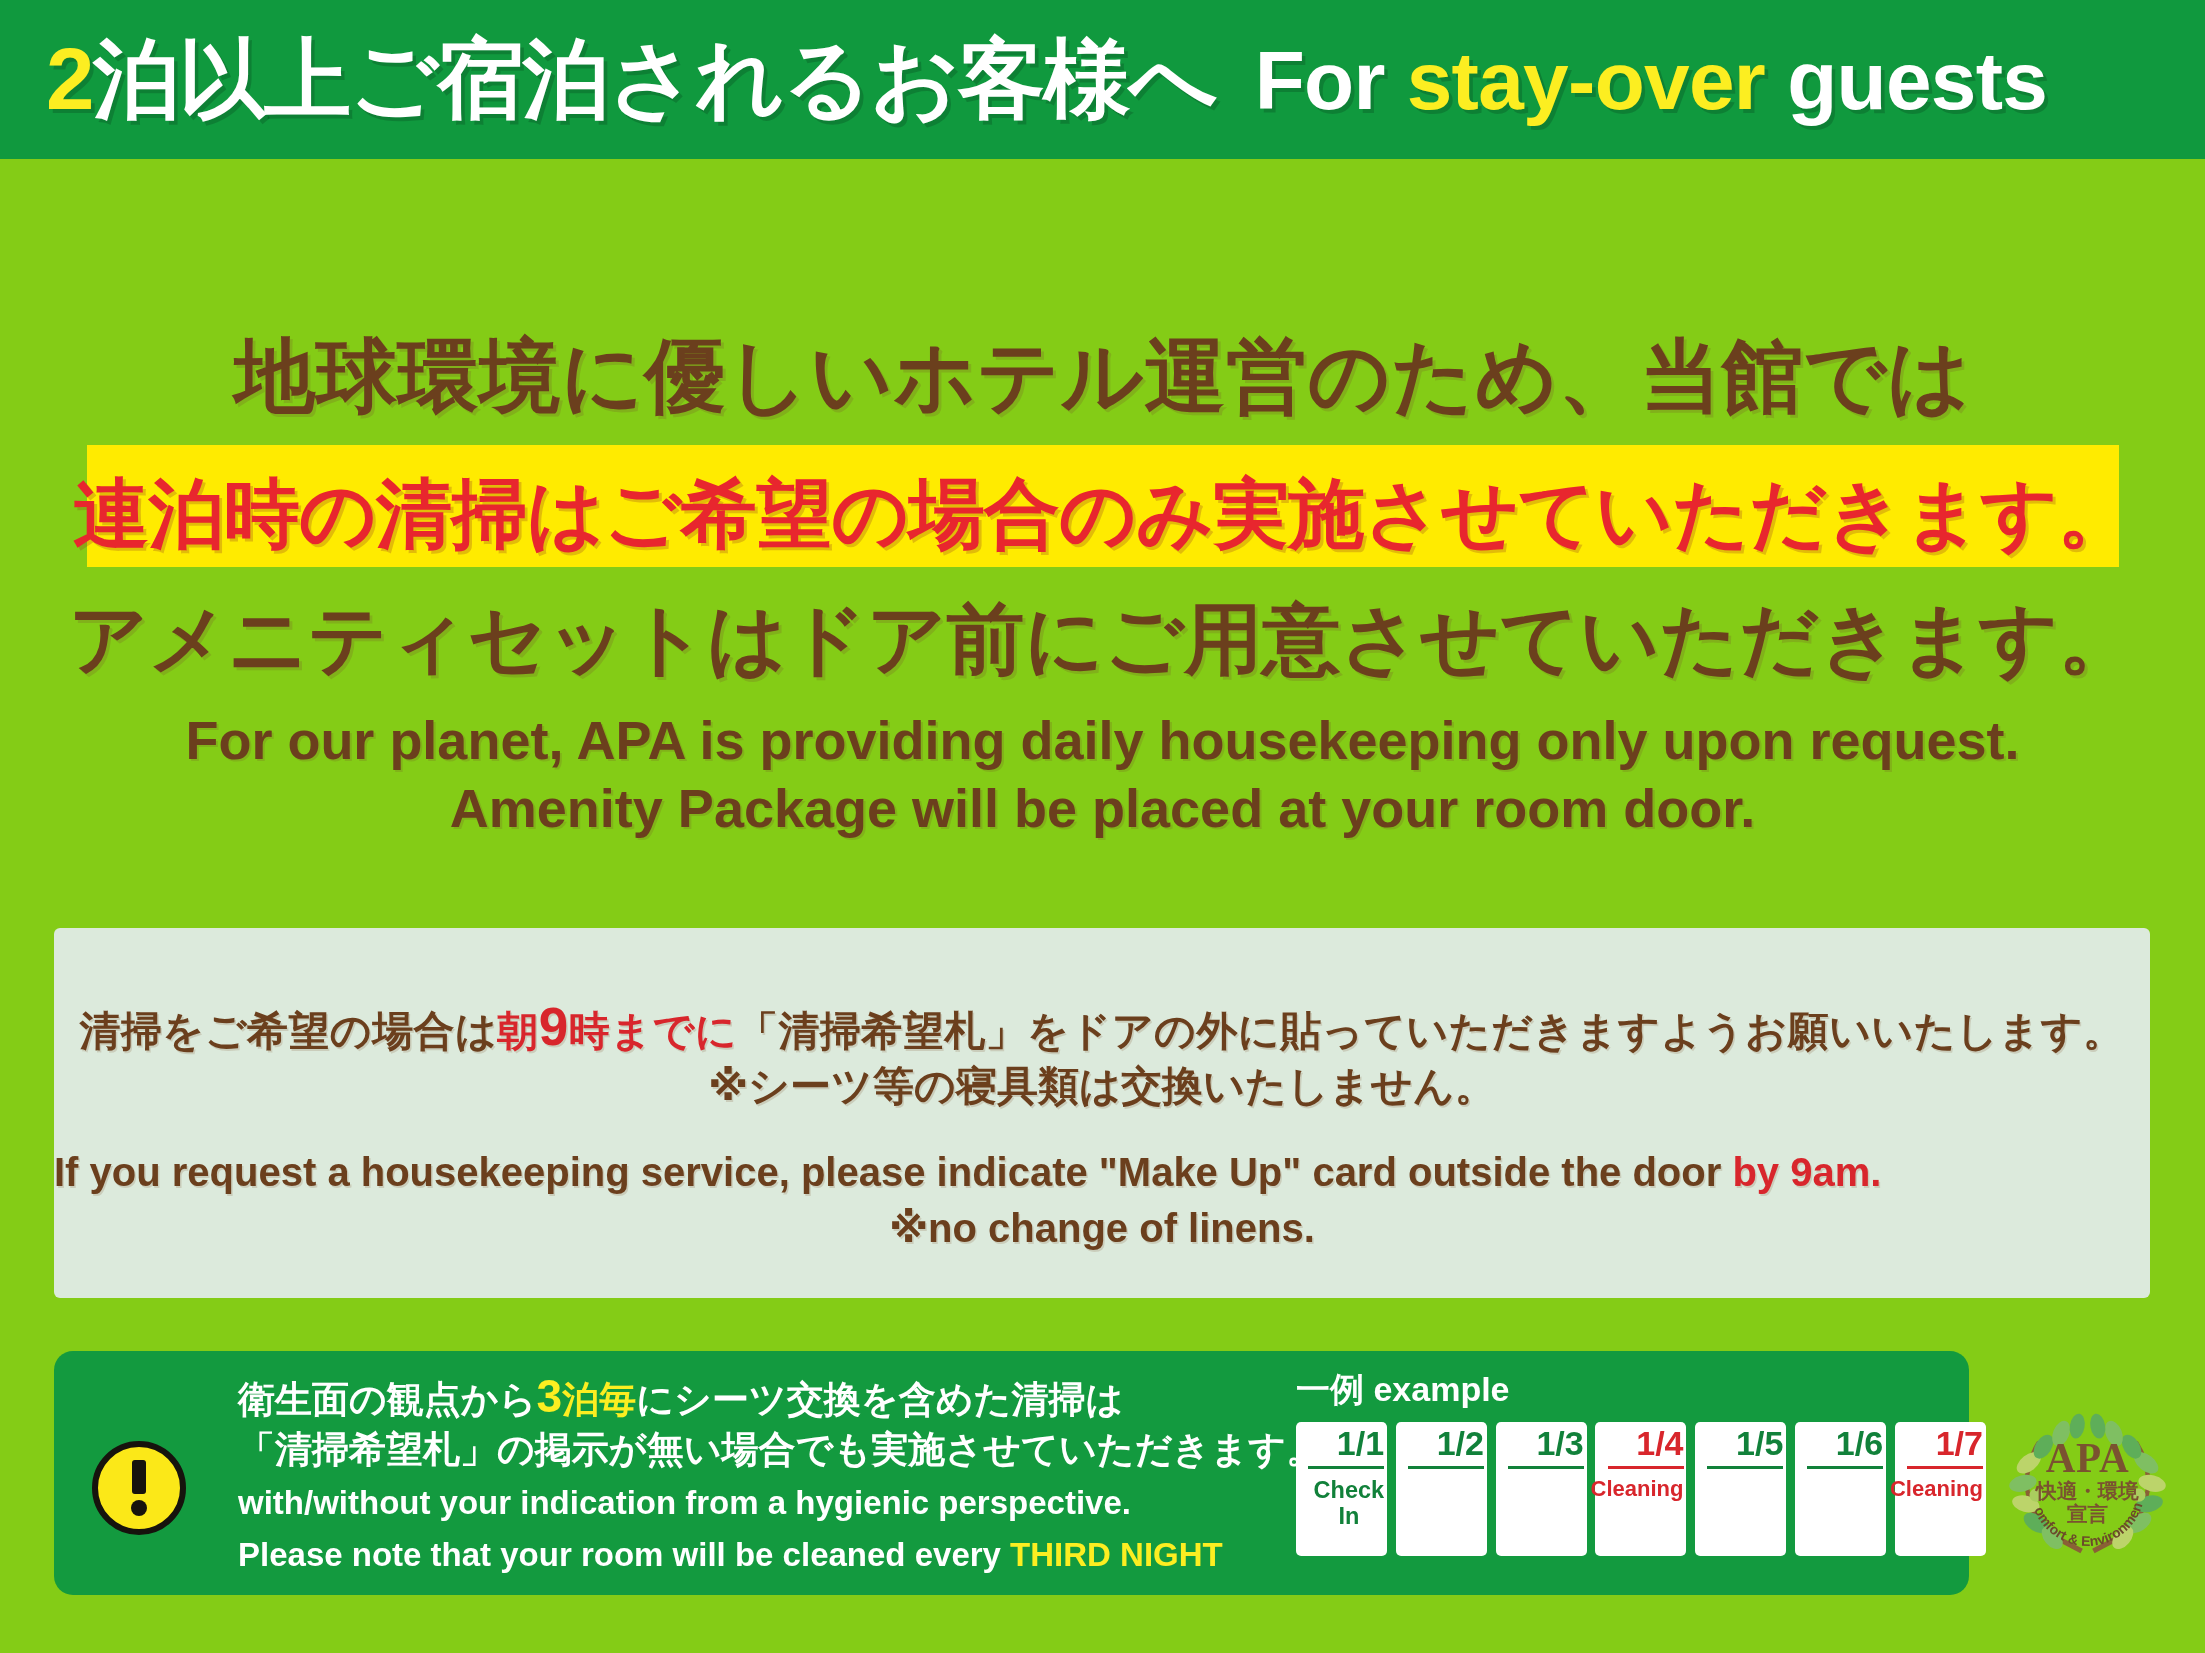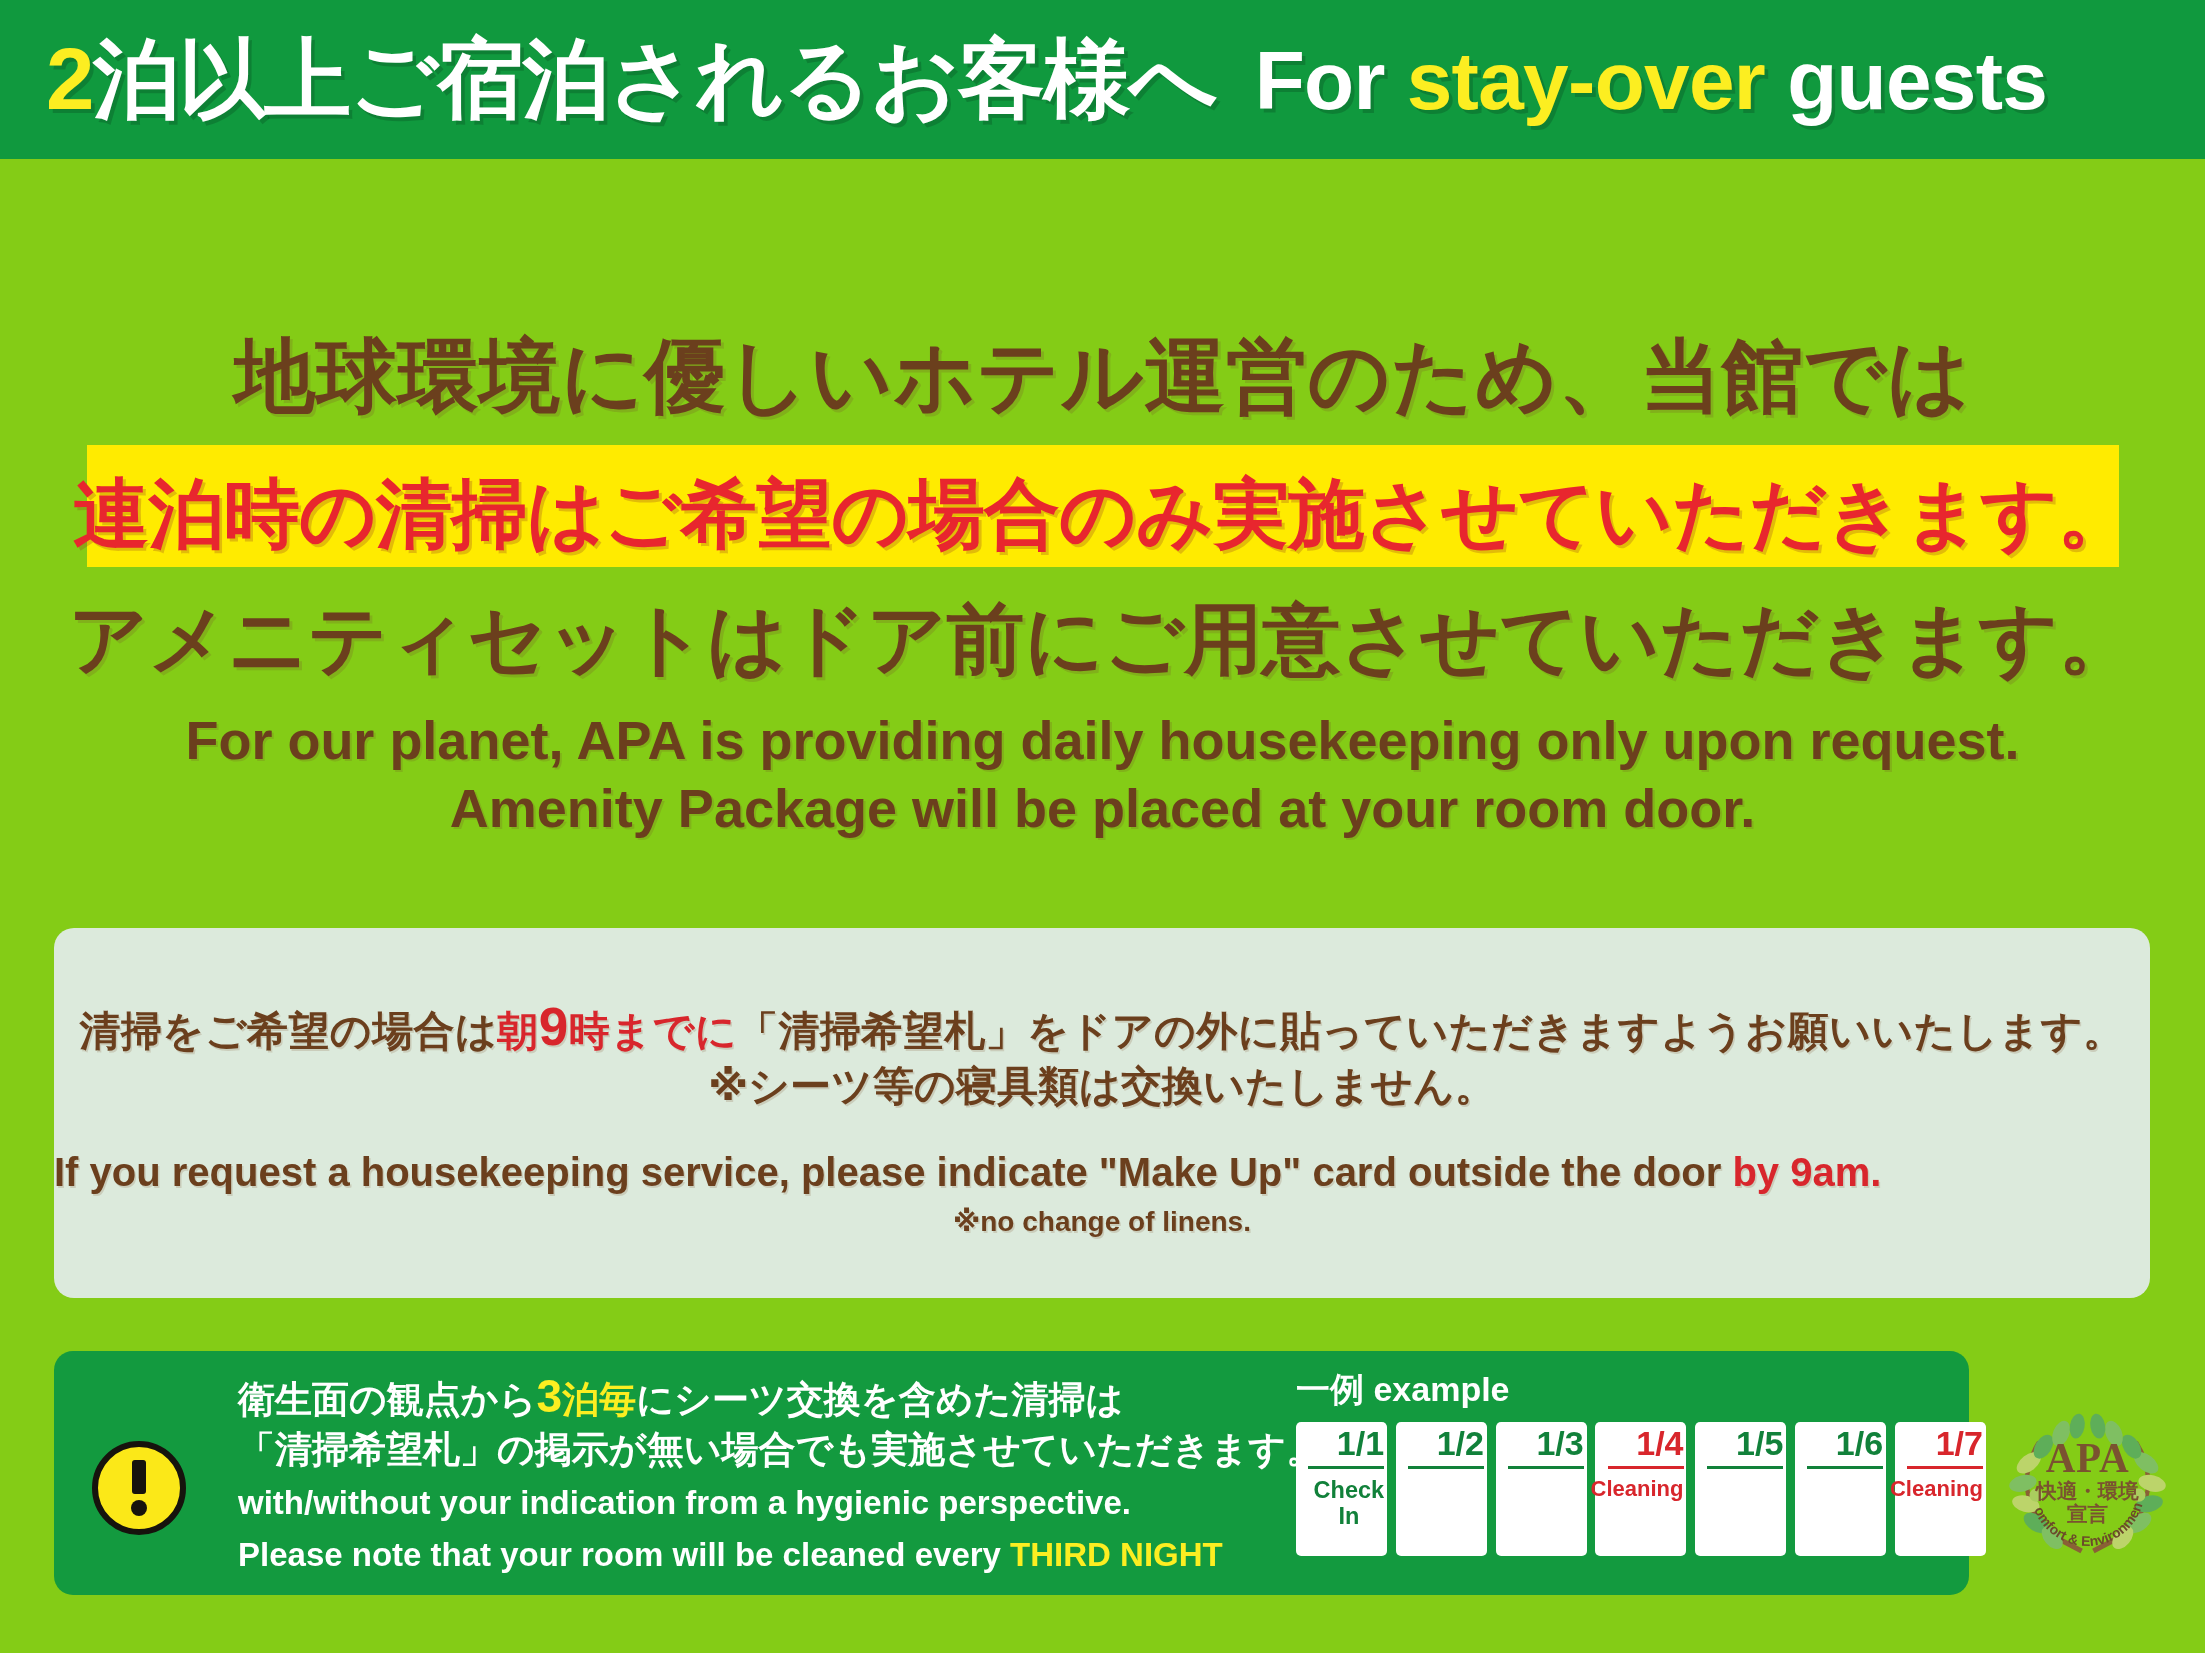--- a/index.html
+++ b/index.html
@@ -107,21 +107,21 @@
   }
 
   
   .note-box {
     position: absolute;
     left: 54px;
     top: 928px;
     width: 2096px;
     height: 370px;
     background: #dceadc;
-    border-radius: 20px;
+    border-radius: 6px;
     box-sizing: border-box;
     padding-top: 68px;
   }
   .note-jp1 {
     text-align: center;
     font-size: 41px;
     font-weight: bold;
     color: #6b3f1d;
     white-space: nowrap;
     letter-spacing: 0.4px;
@@ -141,21 +141,21 @@
     font-size: 40px;
     font-weight: bold;
     color: #6b3f1d;
     margin-top: 36px;
     white-space: nowrap;
     text-shadow: 1.5px 1.5px 0 rgba(120,80,40,0.18);
   }
   .note-en1 .red { color: #d8262c; }
   .note-en2 {
     text-align: center;
-    font-size: 28px;
+    font-size: 40px;
     font-weight: bold;
     color: #6b3f1d;
     margin-top: 10.3px;
     text-shadow: 1.5px 1.5px 0 rgba(120,80,40,0.18);
   }
 
   
   .green-panel {
     position: absolute;
     left: 54px;

